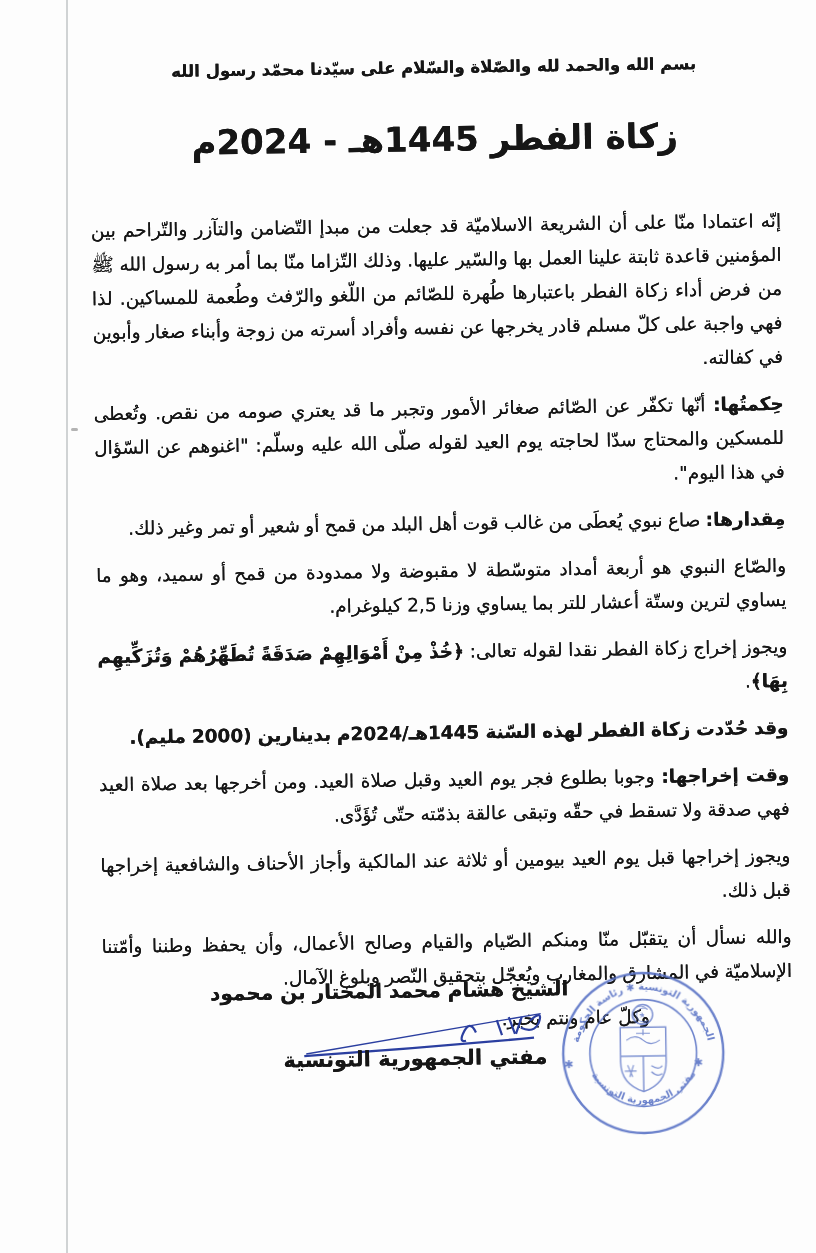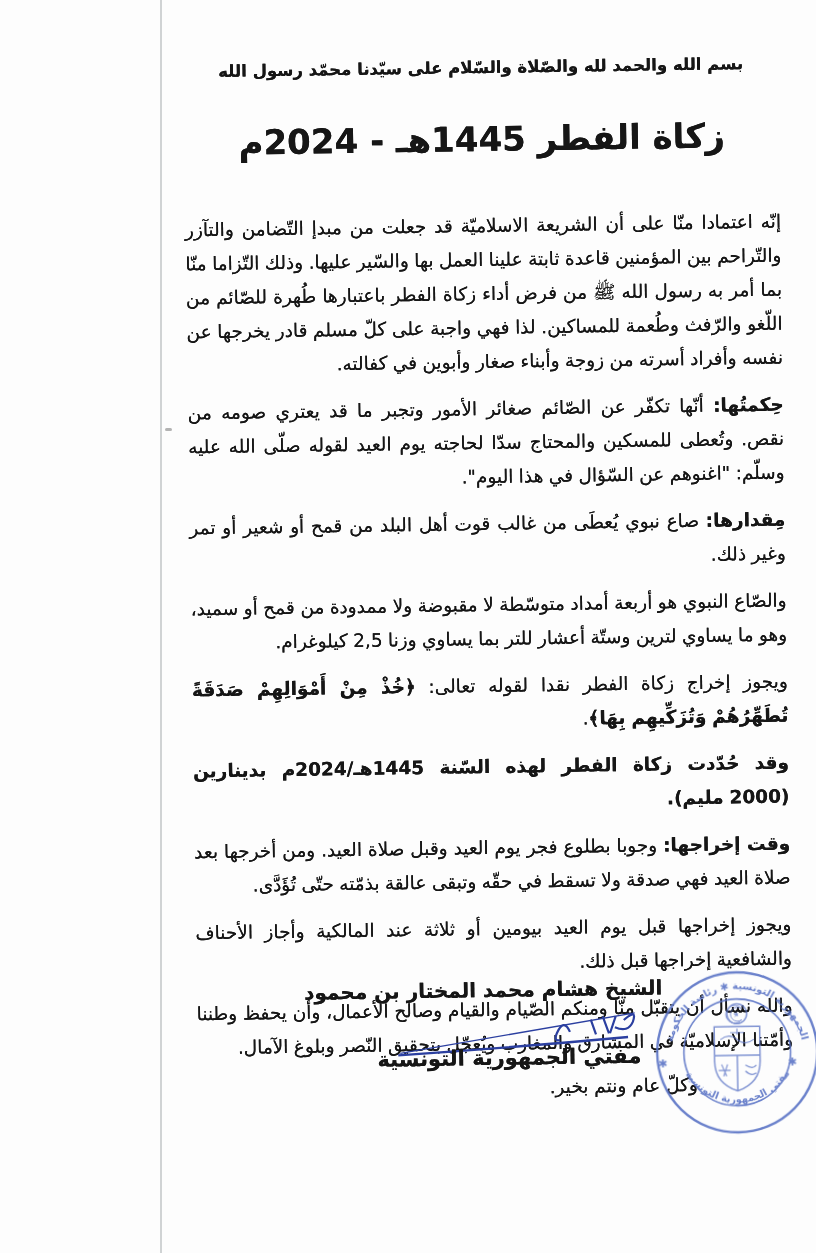--- a/index.html
+++ b/index.html
@@ -9,21 +9,21 @@
     --sig-blue:#2b3fa0;
     --edge-grey:#b9bdbf;
   }
   *{margin:0;padding:0;box-sizing:border-box;}
   html,body{width:816px;height:1253px;overflow:hidden;}
   body{
     background:var(--paper);
     font-family:"DejaVu Sans","Liberation Sans",sans-serif;
     color:var(--ink);
   }
-  .page{position:relative;width:656px;height:1253px;background:var(--paper);overflow:hidden;}
+  .page{position:relative;width:750px;height:1253px;background:var(--paper);overflow:hidden;}
   .edge{position:absolute;left:0;top:0;width:2px;height:100%;background:var(--edge-grey);opacity:.65;}
   .speck{position:absolute;left:5px;top:428px;width:7px;height:3px;background:#777;opacity:.55;border-radius:2px;}
   .content{
     position:absolute;inset:0;
     padding:44px 30px 0;
     transform:rotate(-0.85deg);
     transform-origin:50% 45%;
     direction:rtl;
   }
   .basmala{

